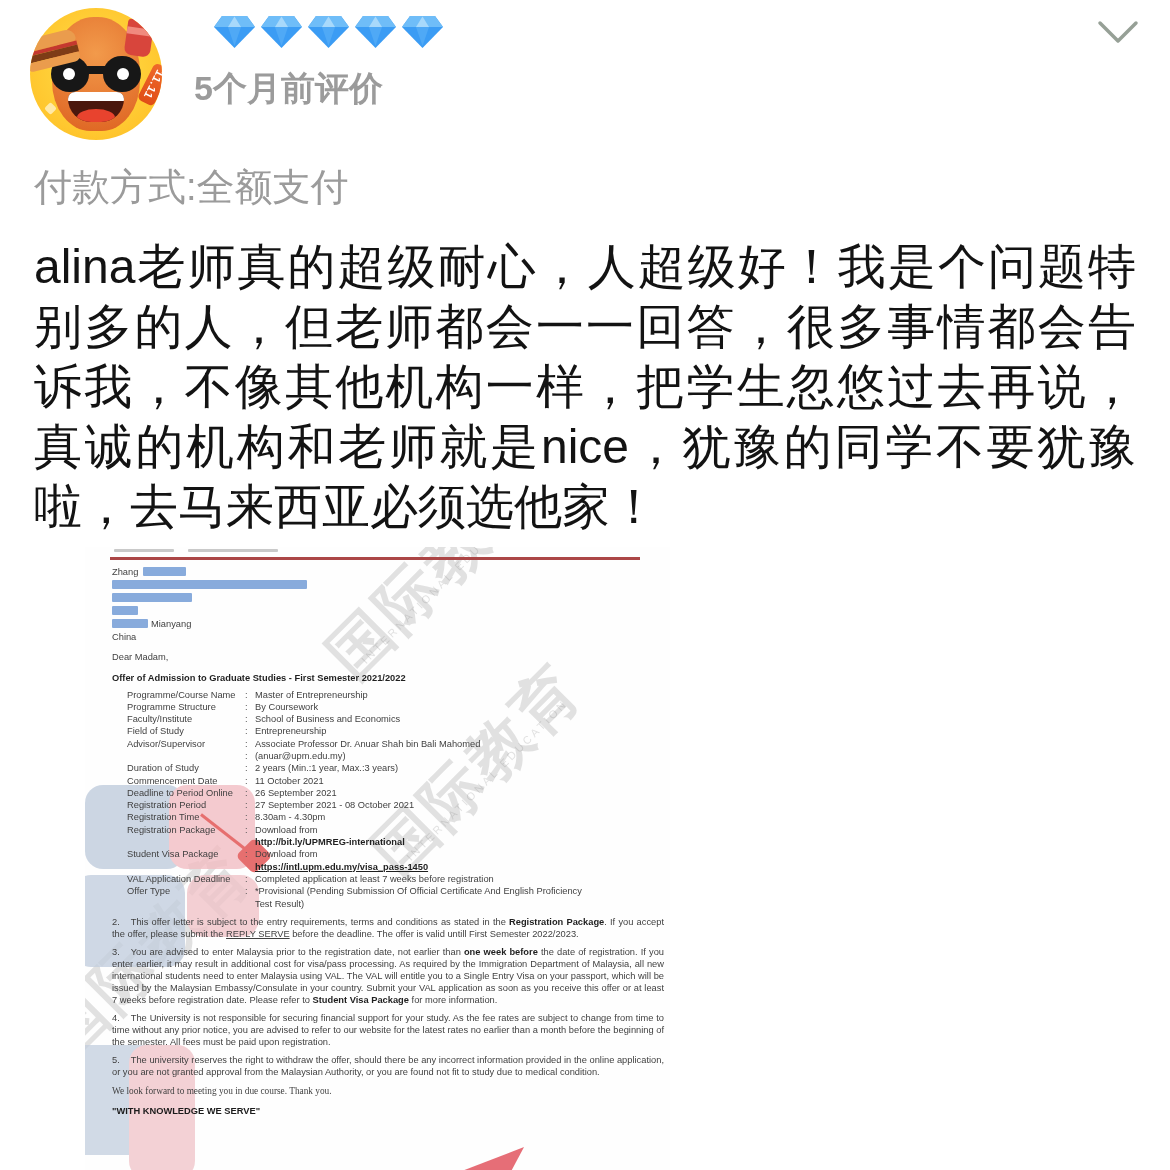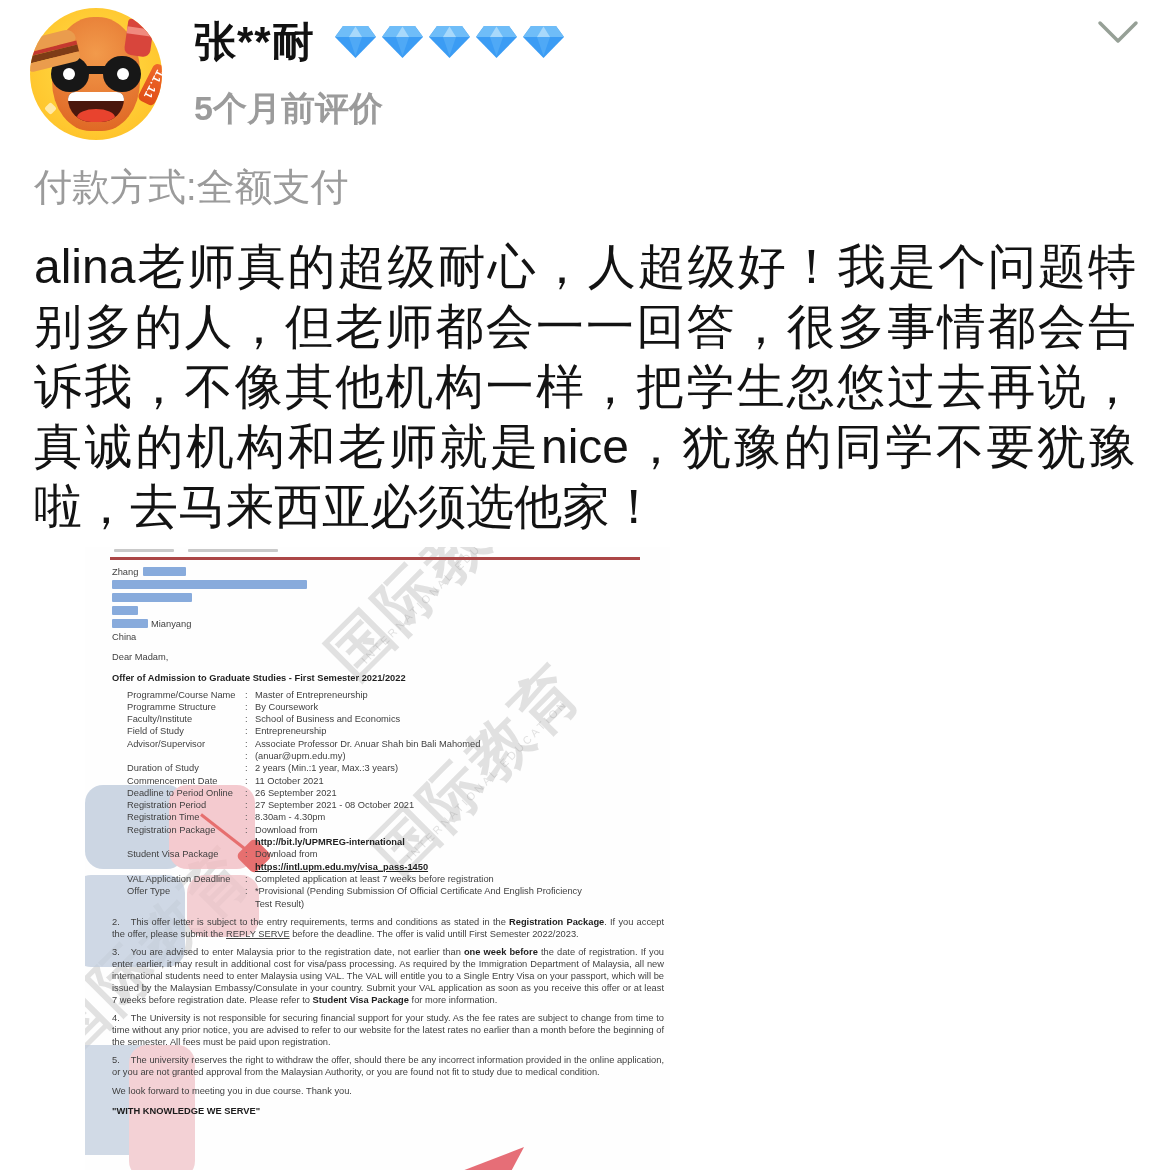--- a/index.html
+++ b/index.html
@@ -75,21 +75,21 @@
   .details{margin-top:5px;}
   .drow{display:flex;padding-left:15px;line-height:12.3px;}
   .drow.gap{}
   .dl{width:118px;flex:0 0 auto;}
   .dc{width:10px;flex:0 0 auto;color:#555;}
   .dv{flex:1;}
   .b{font-weight:bold;color:#1f1f1f;}
   .u{text-decoration:underline;}
   .lp{margin:6px 0 0 0;text-align:justify;}
   .pn{margin-right:11px;}
-  .closing{margin:7px 0 0 0;}
+  .closing{margin:7px 0 0 0;font-family:Liberation Serif, serif;}
   .motto{margin:8px 0 0 0;font-weight:bold;color:#1b1b1b;}
 
   
   .wm{position:absolute;z-index:0;transform:rotate(-45deg);color:rgba(125,125,125,0.22);
     text-align:center;white-space:nowrap;pointer-events:none;}
   .wm .cn{font-size:62px;font-weight:bold;letter-spacing:4px;}
   .wm .en{font-size:11px;letter-spacing:3px;margin-top:2px;}
   .wm1{left:220px;top:18px;}
   .wm2{left:265px;top:215px;}
   .wm3{left:-70px;top:400px;}
@@ -137,21 +137,20 @@
           <i class="bb"></i>
       </span>
       <span class="cup">
           <span class="straw"></span>
         </span>
       <span class="ribbon">11.11</span>
     </div>
 
     <div class="id-block">
       <div class="name-row">
-        <span class="username">张**耐</span>
         <span class="diamonds">
             <svg width="41" height="36" viewBox="0 0 41 36">
               <polygon points="8,2 33,2 41,13 20.5,34 0,13" fill="#3b9cf4"></polygon>
               <polygon points="8,2 33,2 41,13 0,13" fill="#6fbdf8"></polygon>
               <polygon points="14,13 27,13 20.5,2.5" fill="#a8d9fb"></polygon>
               <polygon points="14,13 27,13 20.5,32" fill="#4fa9f6"></polygon>
             </svg>
             <svg width="41" height="36" viewBox="0 0 41 36">
               <polygon points="8,2 33,2 41,13 20.5,34 0,13" fill="#3b9cf4"></polygon>
               <polygon points="8,2 33,2 41,13 0,13" fill="#6fbdf8"></polygon>

